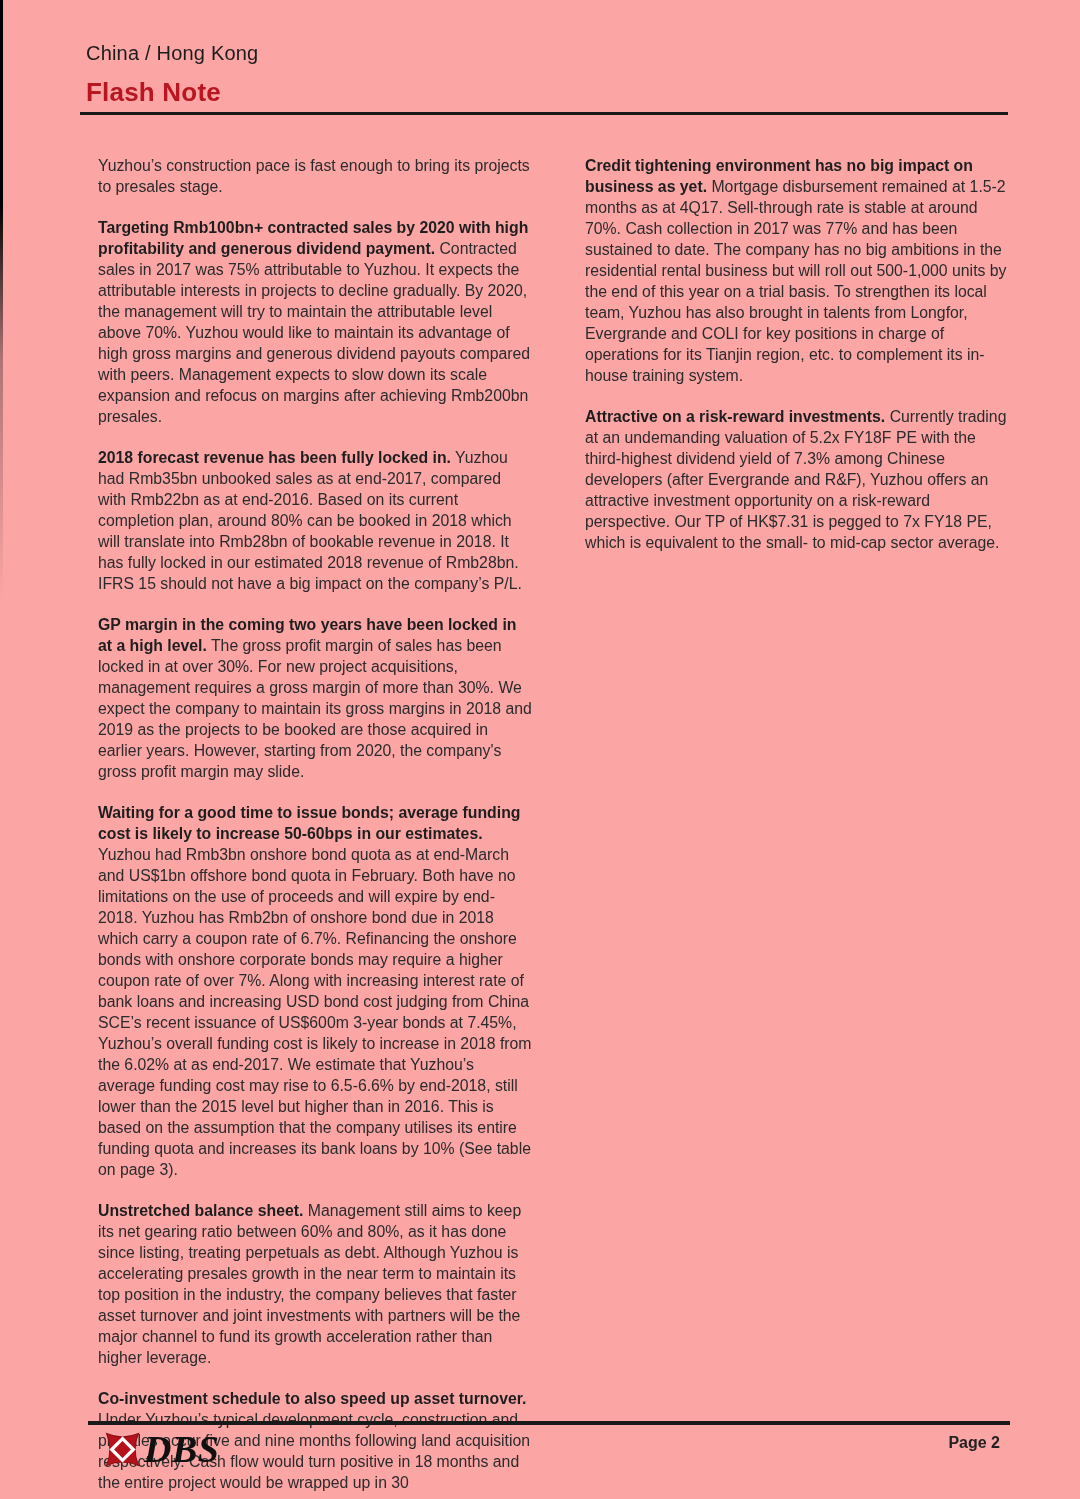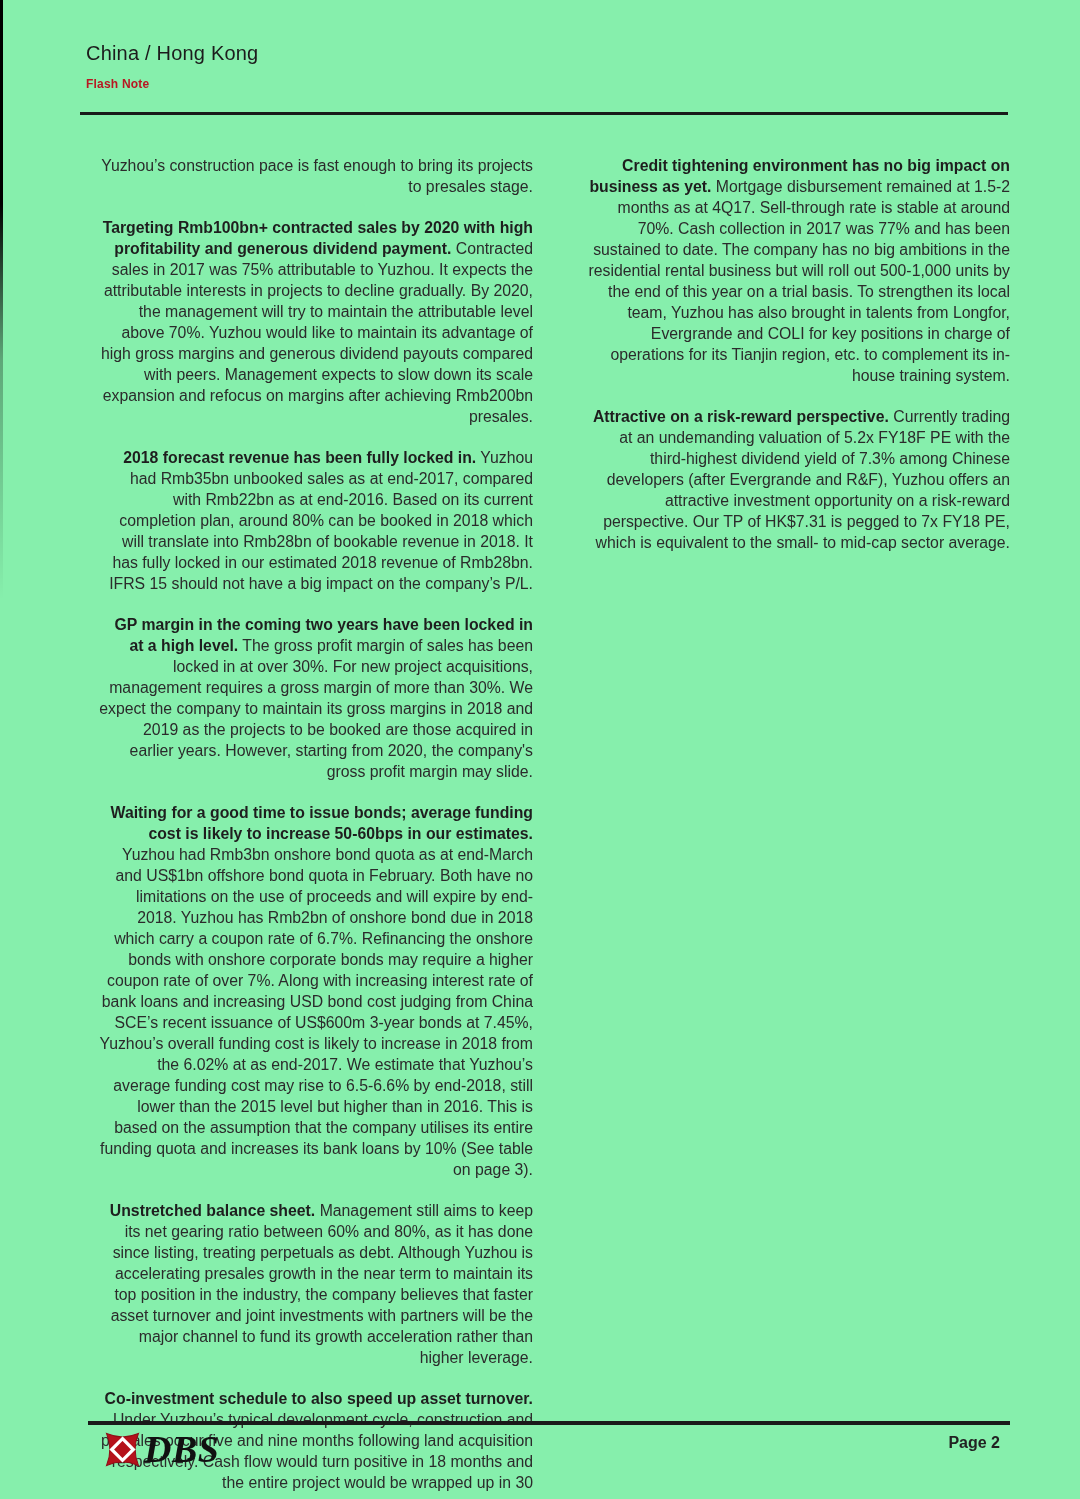--- a/index.html
+++ b/index.html
@@ -12,22 +12,21 @@
     height: 1499px;
     background: #ffffff;
     font-family: "Liberation Sans", sans-serif;
     color: #2b2b2b;
     position: relative;
     overflow: hidden;
   }
   .page {
     position: absolute;
     inset: 0;
-    background: #86efac;
-    text-align: right;
+    background: #fca5a5;
   }
   
   .edge-artifact {
     position: absolute;
     left: 0;
     top: 0;
     width: 3px;
     height: 600px;
     background: linear-gradient(to bottom, #000 0%, #000 34%, rgba(0,0,0,0.3) 60%, rgba(0,0,0,0) 100%);
   }
@@ -36,21 +35,21 @@
     left: 86px;
     top: 42px;
     font-size: 20px;
     color: #1c1c1c;
     letter-spacing: 0.2px;
   }
   .flash-note {
     position: absolute;
     left: 86px;
     top: 77px;
-    font-size: 12px;
+    font-size: 26px;
     font-weight: bold;
     color: #b81722;
     letter-spacing: 0.2px;
   }
   .header-rule {
     position: absolute;
     left: 80px;
     top: 112px;
     width: 928px;
     height: 3px;
@@ -158,21 +157,21 @@
       <span>Under Yuzhou’s typical development cycle, construction and presales occur five and nine months following land acquisition respectively. Cash flow would turn positive in 18 months and the entire project would be wrapped up in 30</span>
     </p>
   </div>
 
   <div class="col col-right">
     <p class="para">
       <b>Credit tightening environment has no big impact on business as yet.</b>
       <span>Mortgage disbursement remained at 1.5-2 months as at 4Q17. Sell-through rate is stable at around 70%. Cash collection in 2017 was 77% and has been sustained to date. The company has no big ambitions in the residential rental business but will roll out 500-1,000 units by the end of this year on a trial basis. To strengthen its local team, Yuzhou has also brought in talents from Longfor, Evergrande and COLI for key positions in charge of operations for its Tianjin region, etc. to complement its in-house training system.</span>
     </p>
     <p class="para">
-      <b>Attractive on a risk-reward perspective.</b>
+      <b>Attractive on a risk-reward investments.</b>
       <span>Currently trading at an undemanding valuation of 5.2x FY18F PE with the third-highest dividend yield of 7.3% among Chinese developers (after Evergrande and R&amp;F), Yuzhou offers an attractive investment opportunity on a risk-reward perspective. Our TP of HK$7.31 is pegged to 7x FY18 PE, which is equivalent to the small- to mid-cap sector average.</span>
     </p>
   </div>
 
   <div class="footer-rule"></div>
 
   <div class="brand-logo">
     <span>
       <svg viewBox="0 0 36 36" xmlns="http://www.w3.org/2000/svg" aria-hidden="true">
         <path d="M2.5,2.5 Q18,9 33.5,2.5 Q27,18 33.5,33.5 Q18,27 2.5,33.5 Q9,18 2.5,2.5 Z" fill="#b5121b" stroke="#8e0e16" stroke-width="1"></path>

